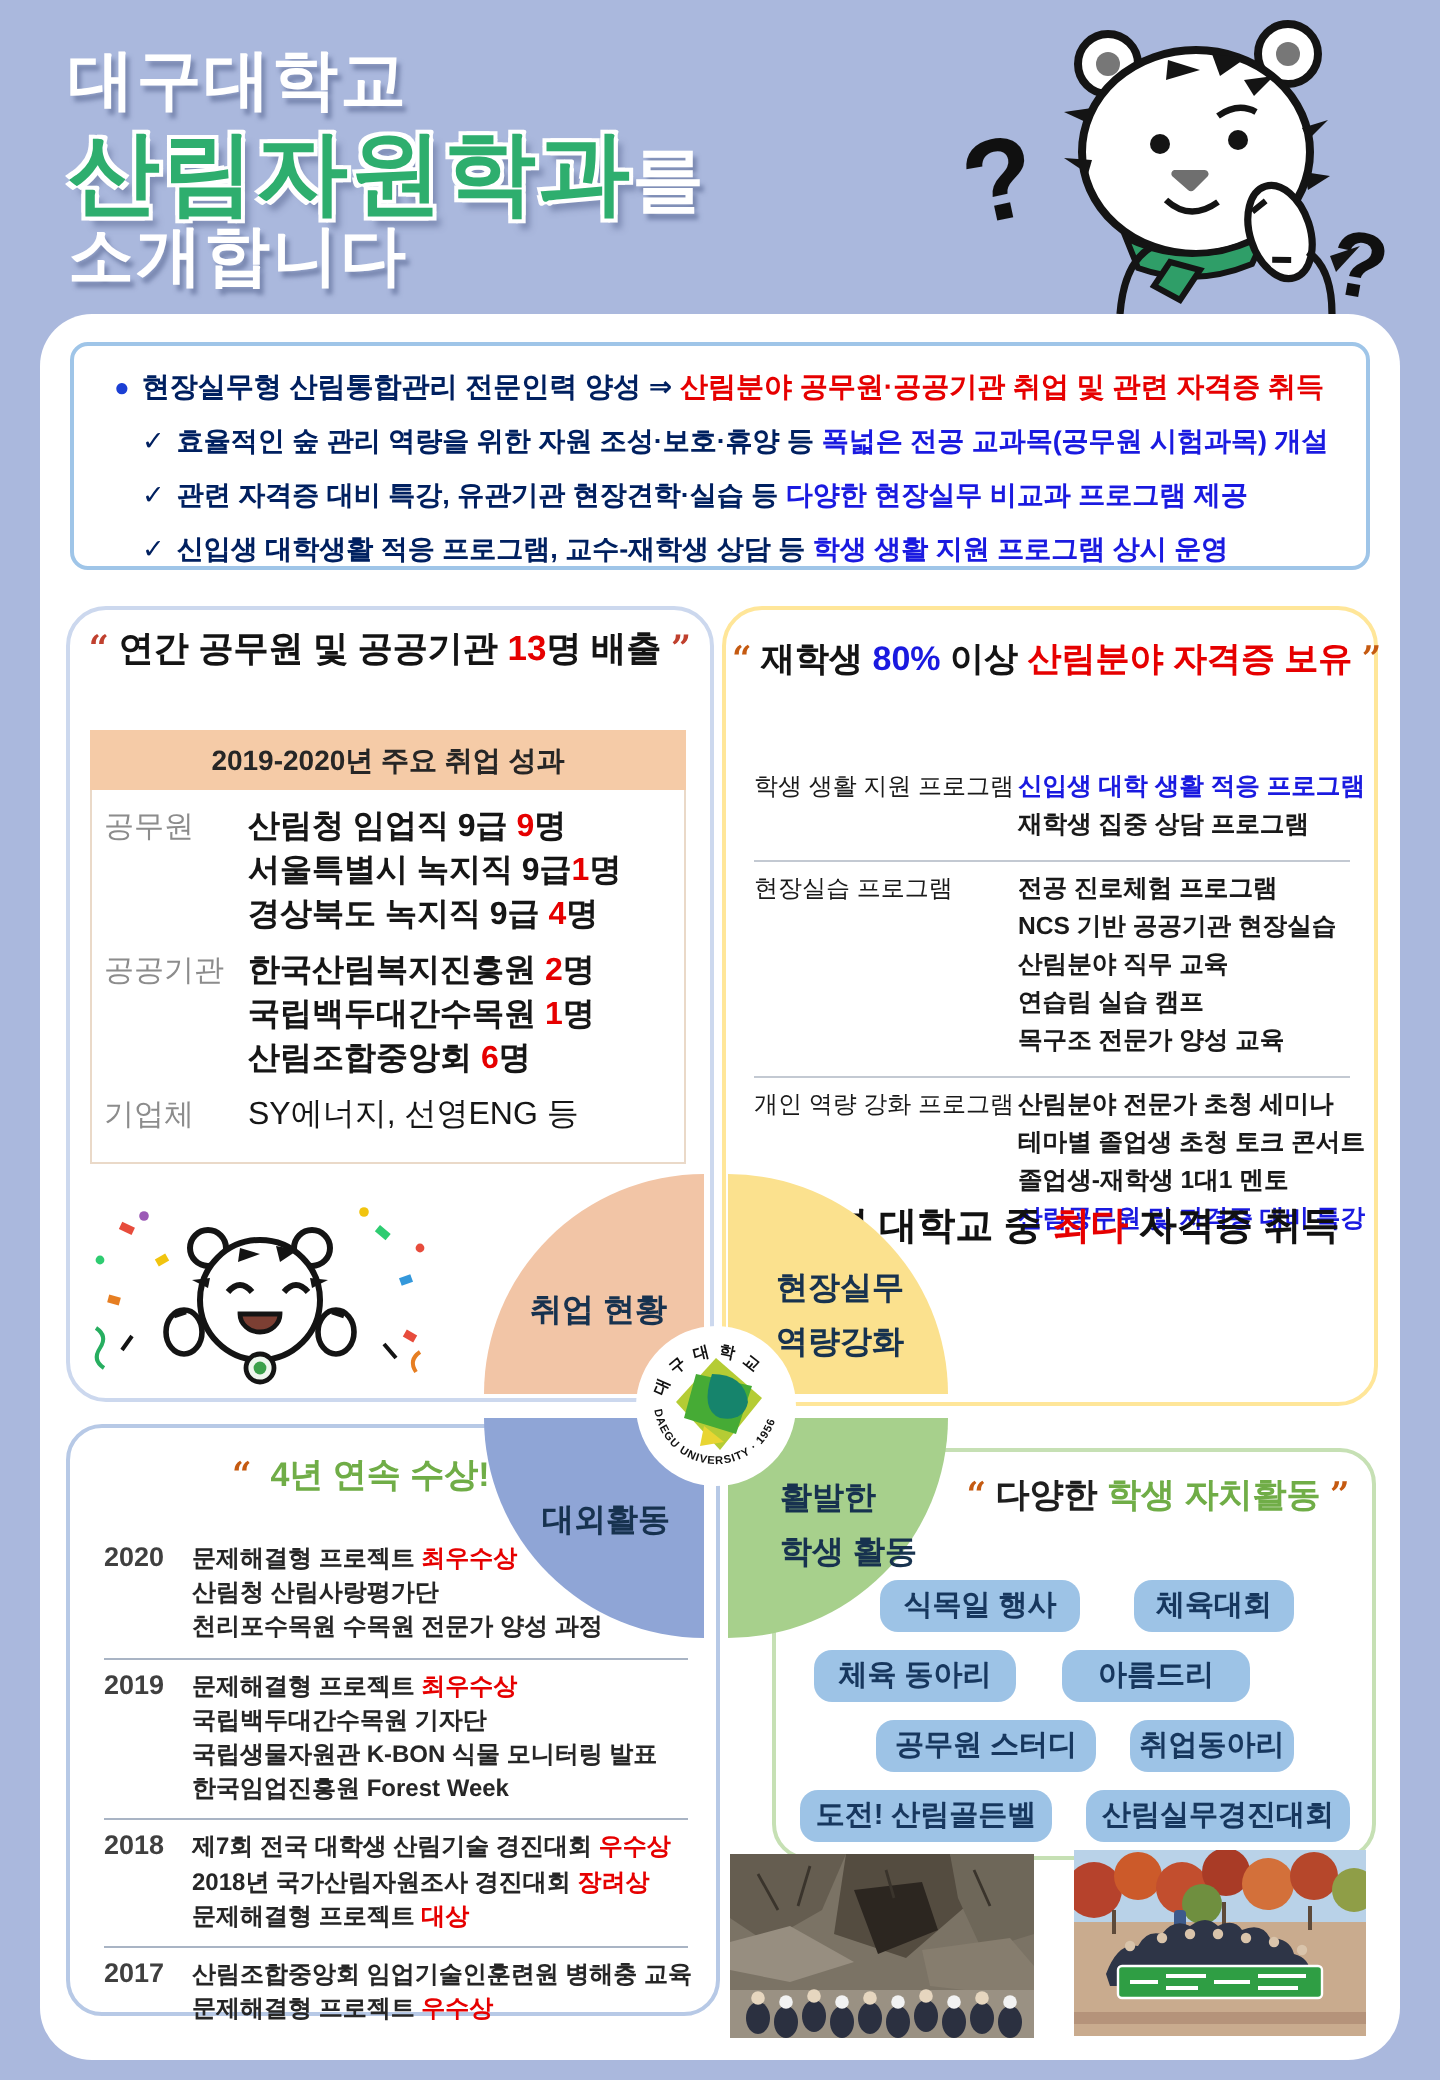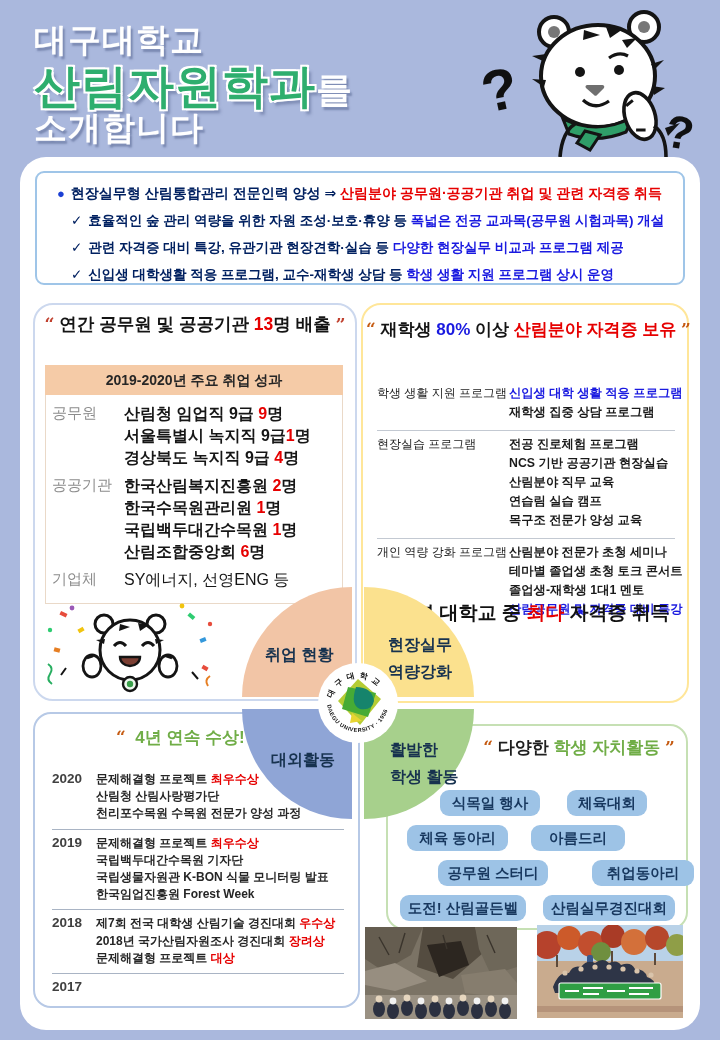--- a/index.html
+++ b/index.html
@@ -145,21 +145,20 @@
       <div class="emp-items">
         <div><span>산림청 임업직 9급 </span><span class="red">9</span><span>명</span></div>
         <div><span>서울특별시 녹지직 9급</span><span class="red">1</span><span>명</span></div>
         <div><span>경상북도 녹지직 9급 </span><span class="red">4</span><span>명</span></div>
       </div>
     </div>
     <div class="emp-row">
       <div class="emp-cat">공공기관</div>
       <div class="emp-items">
         <div><span>한국산림복지진흥원 </span><span class="red">2</span><span>명</span></div>
-        <div><span>한국수목원관리원 </span><span class="red">1</span><span>명</span></div>
         <div><span>국립백두대간수목원 </span><span class="red">1</span><span>명</span></div>
         <div><span>산림조합중앙회 </span><span class="red">6</span><span>명</span></div>
       </div>
     </div>
     <div class="emp-row" style="margin-top:4px">
       <div class="emp-cat">기업체</div>
       <div class="emp-items" style="font-weight:normal">
         <div><span>SY에너지, 선영ENG 등</span></div>
       </div>
     </div>
@@ -301,32 +300,36 @@
     <div class="awd-year">2018</div>
     <div class="awd-lines">
       <div><span>제7회 전국 대학생 산림기술 경진대회 </span><span class="red">우수상</span></div>
       <div><span>2018년 국가산림자원조사 경진대회 </span><span class="red">장려상</span></div>
       <div><span>문제해결형 프로젝트 </span><span class="red">대상</span></div>
     </div>
   </div>
   <div class="awd-div"></div>
   <div class="awd-entry">
     <div class="awd-year">2017</div>
+    <div class="awd-lines">
+      <div><span>산림조합중앙회 임업기술인훈련원 병해충 교육</span></div>
+      <div><span>문제해결형 프로젝트 </span><span class="red">우수상</span></div>
+    </div>
   </div>
 </div>
 
 <div class="box box-act"></div>
 <div class="abs t-act"><span class="qt qt-org">“</span> <span>다양한 </span><span class="green">학생 자치활동</span> <span class="qt qt-org">”</span></div>
 
 <div class="chip" style="left:440px;top:790px;width:100px">식목일 행사</div>
 <div class="chip" style="left:567px;top:790px;width:80px">체육대회</div>
 <div class="chip" style="left:407px;top:825px;width:101px">체육 동아리</div>
 <div class="chip" style="left:531px;top:825px;width:94px">아름드리</div>
 <div class="chip" style="left:438px;top:860px;width:110px">공무원 스터디</div>
-<div class="chip" style="left:592px;top:860px;width:102px">취업동아리</div>
+<div class="chip" style="left:565px;top:860px;width:82px">취업동아리</div>
 <div class="chip" style="left:400px;top:895px;width:126px">도전! 산림골든벨</div>
 <div class="chip" style="left:543px;top:895px;width:132px">산림실무경진대회</div>
 
 <div class="photo" style="left:365px;top:927px;width:152px;height:92px">
 <svg viewBox="0 0 152 92" width="152" height="92">
   <rect width="152" height="92" fill="#8c8478"></rect>
   <path d="M0 0 H152 V70 H0 Z" fill="#7b7365"></path>
   <path d="M0 0 L58 0 L46 28 L18 44 L0 32 Z" fill="#655d50"></path>
   <path d="M58 0 L110 0 L118 26 L88 52 L52 40 Z" fill="#544c40"></path>
   <path d="M110 0 L152 0 L152 40 L126 48 L114 22 Z" fill="#6e6759"></path>

